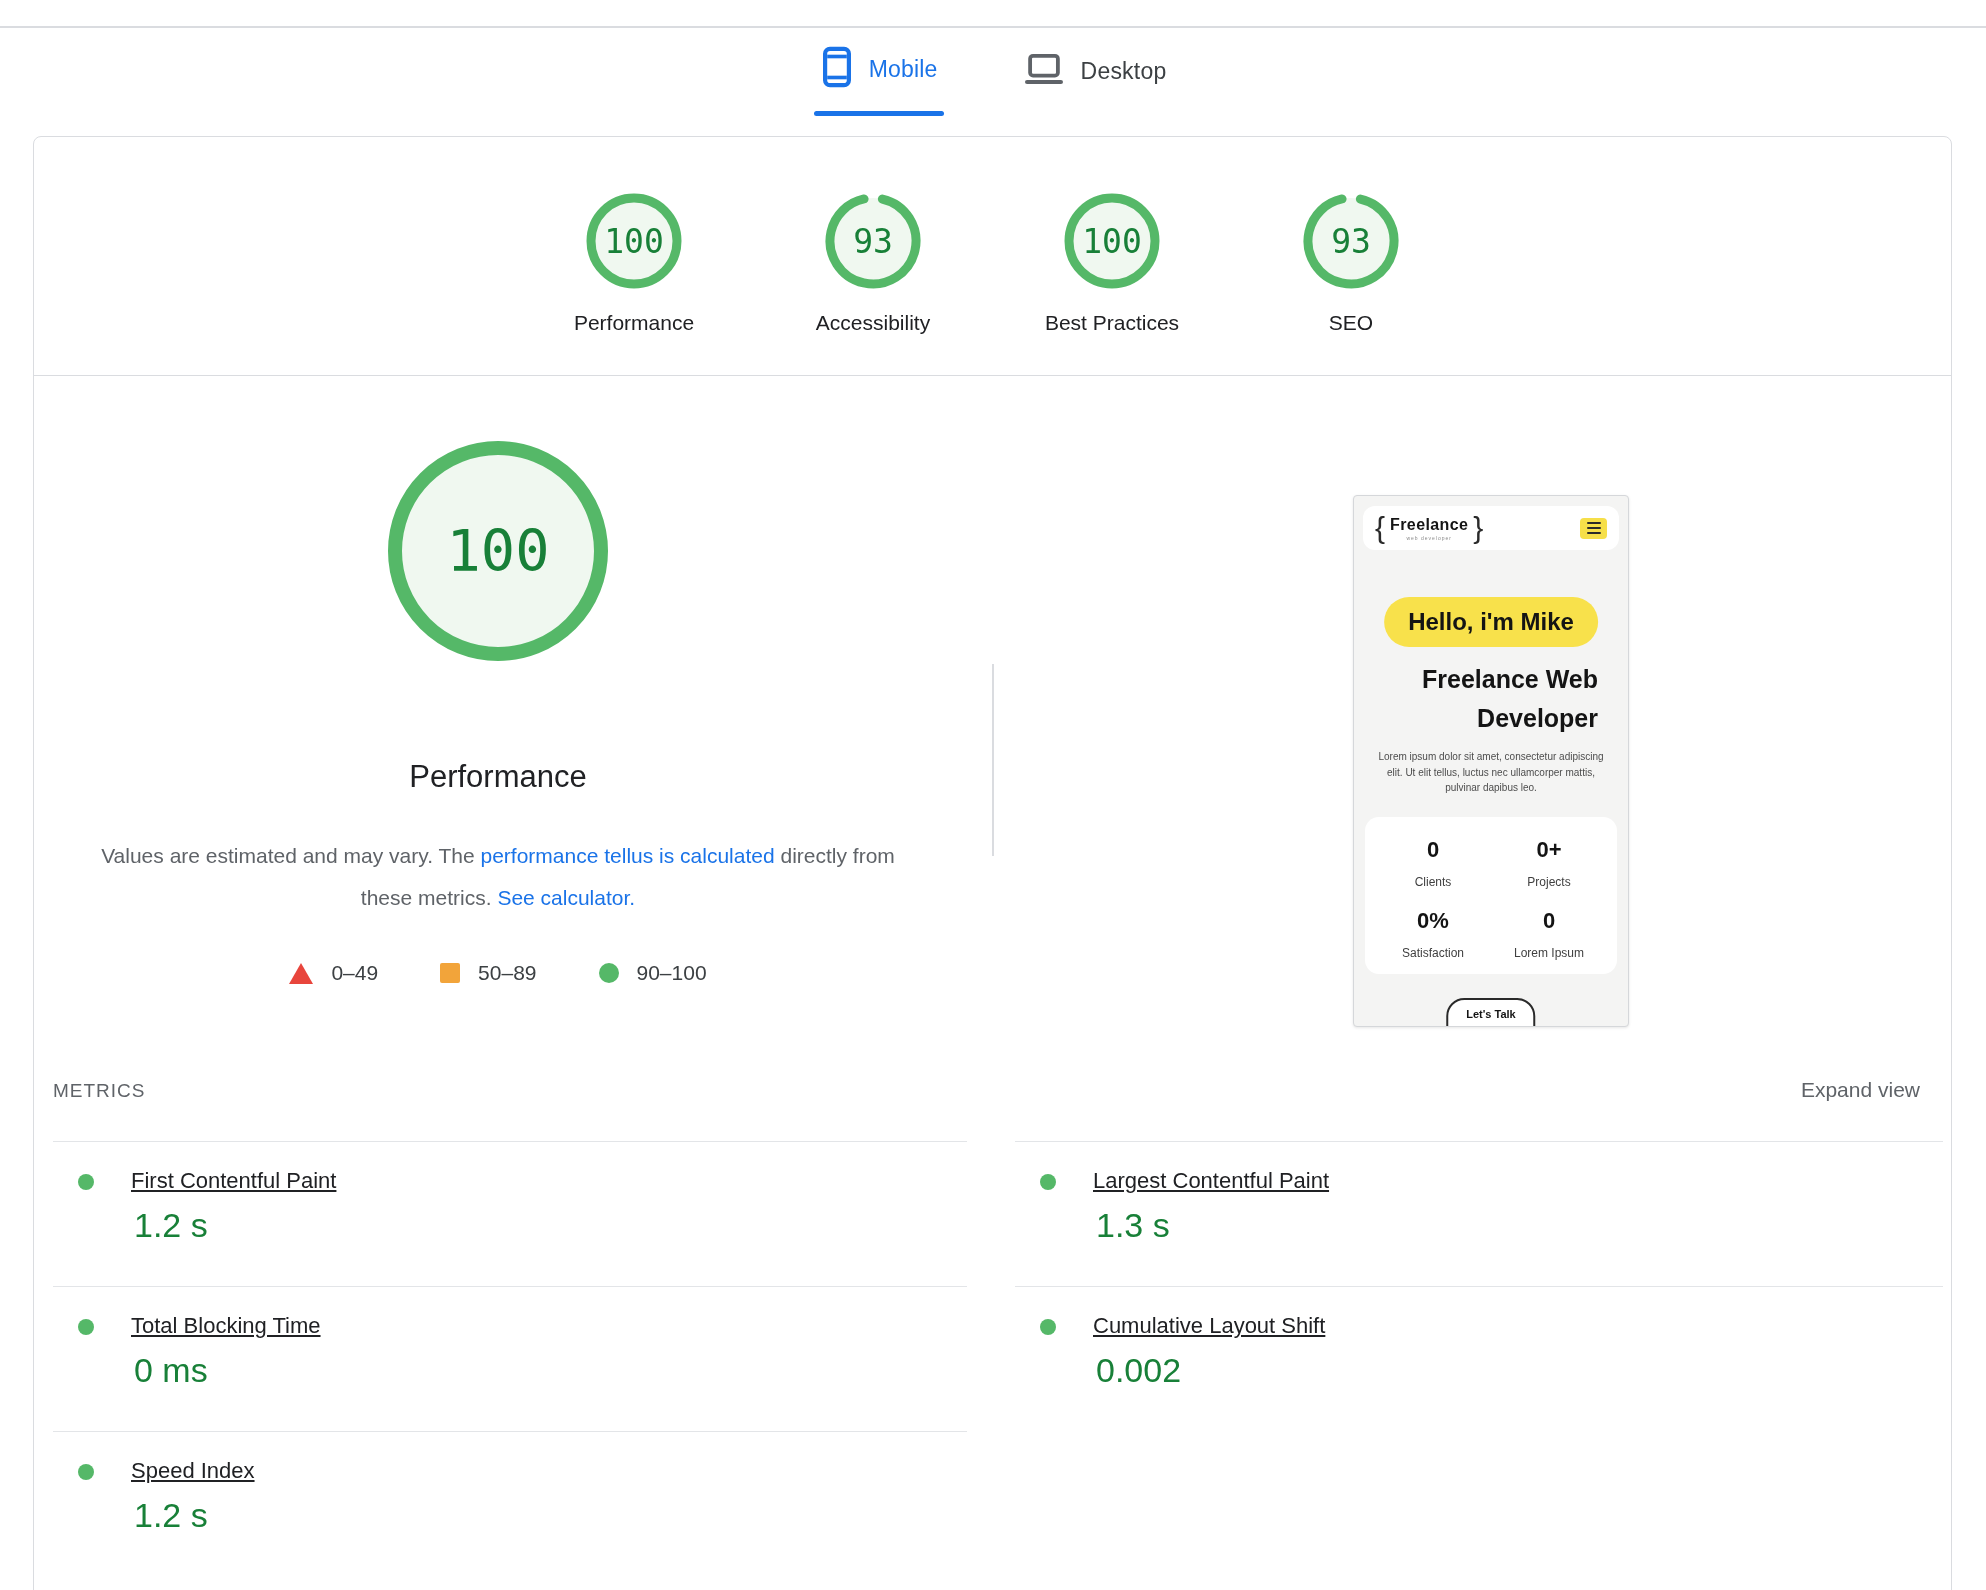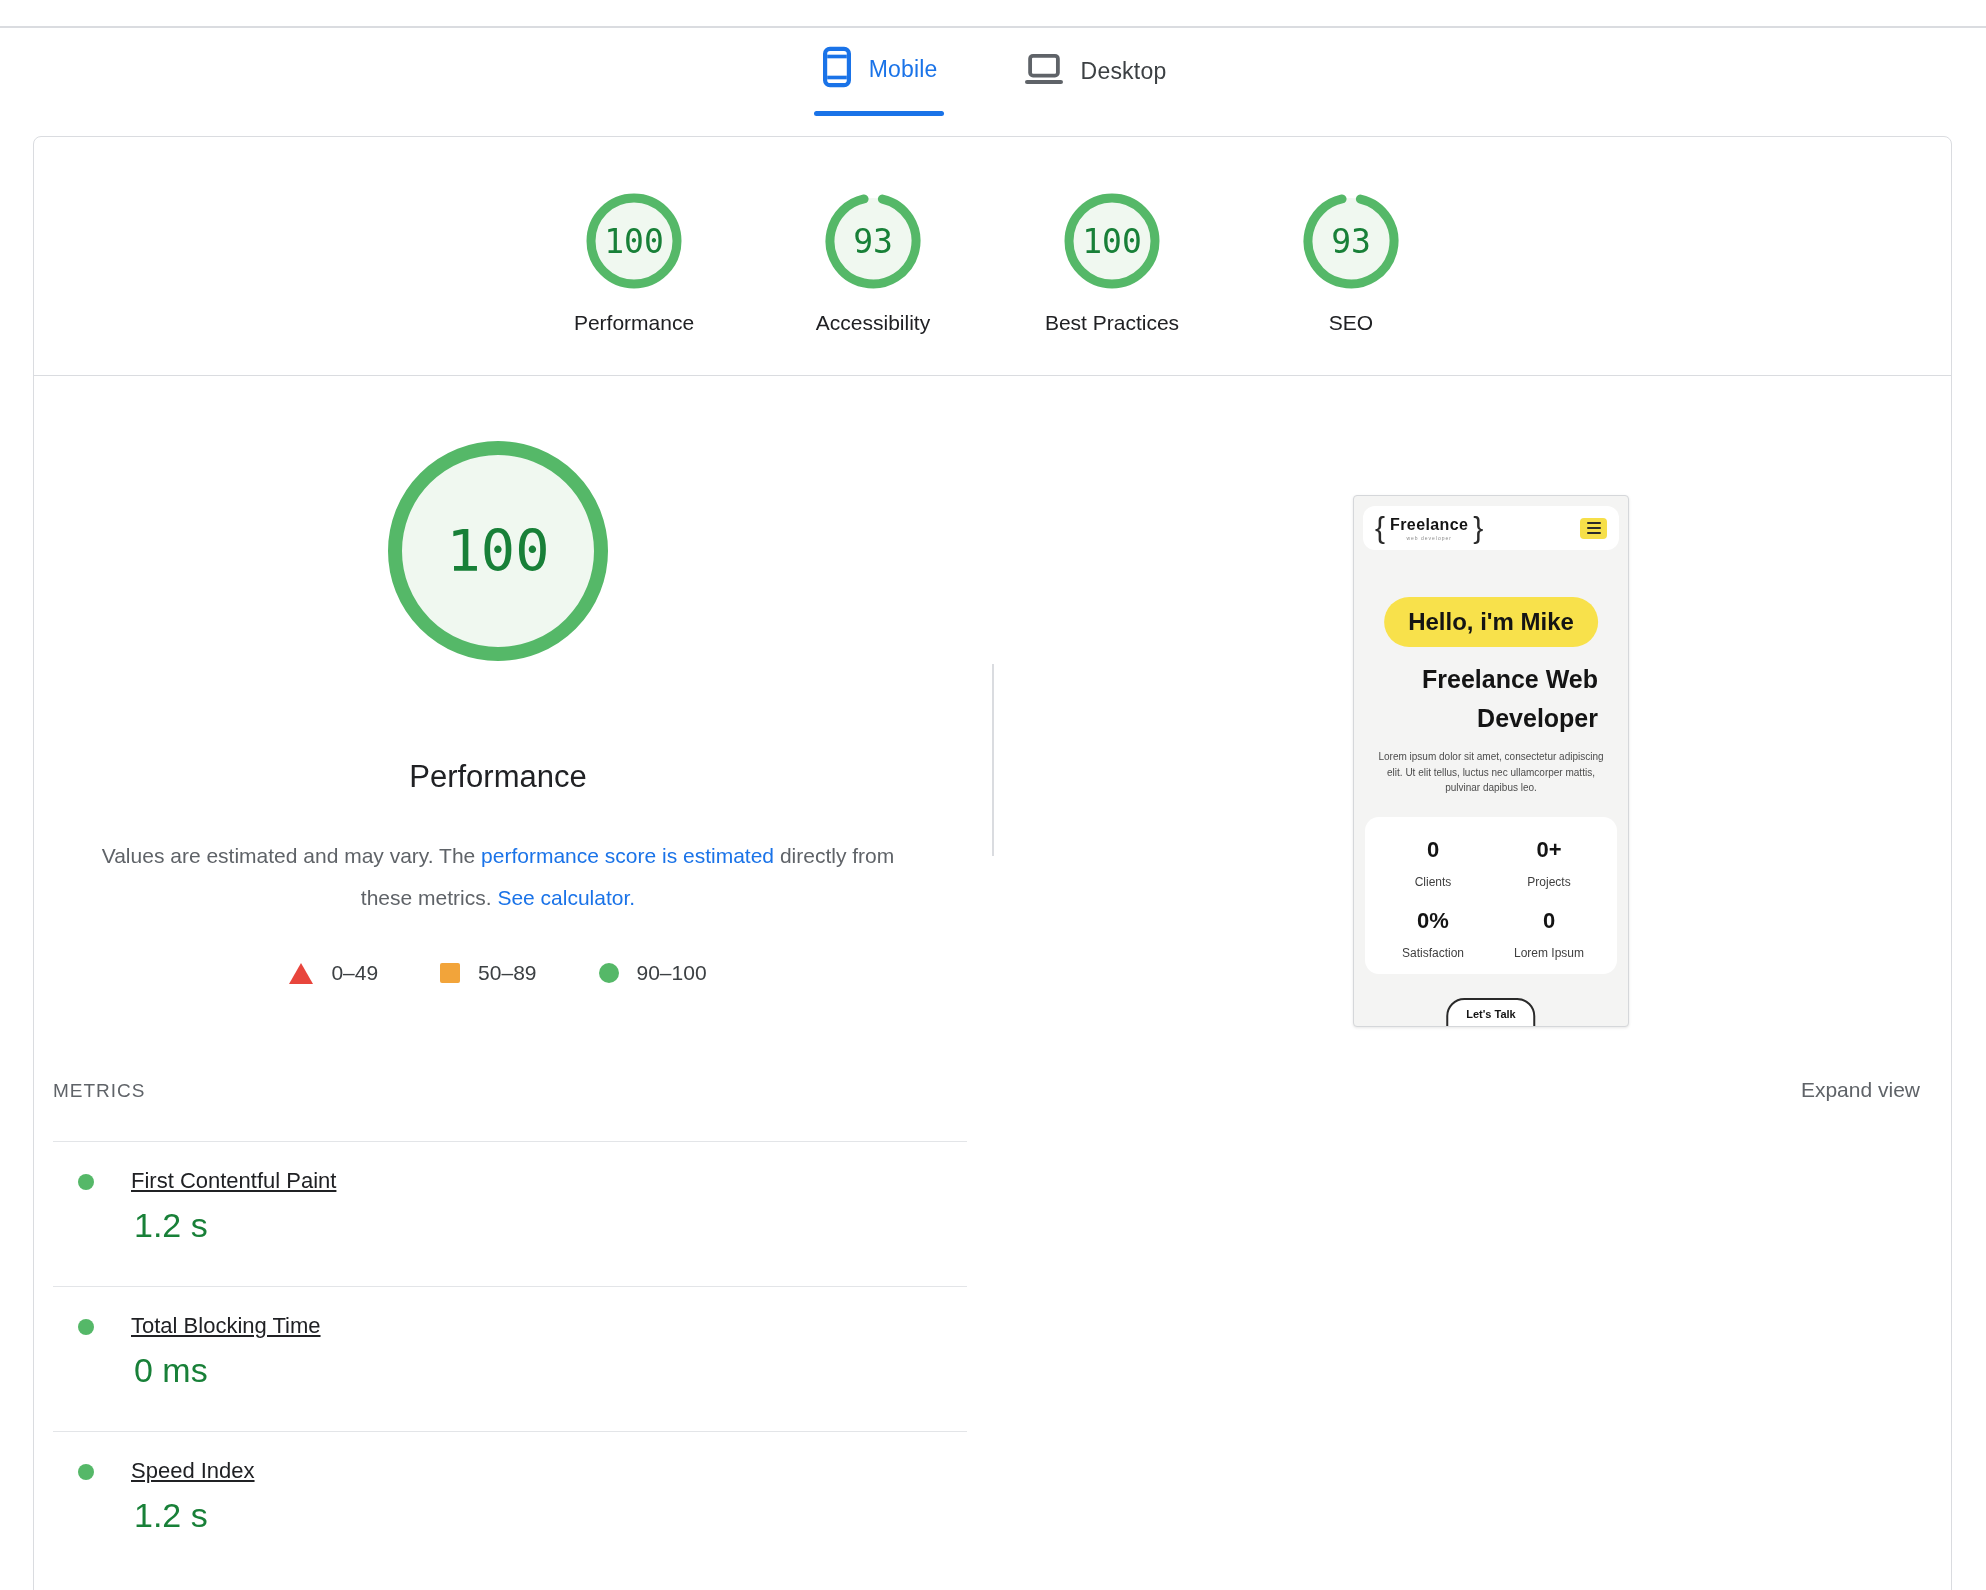--- a/index.html
+++ b/index.html
@@ -169,21 +169,21 @@
 
   <div class="perf-panel">
     <div class="big-gauge">
       <svg width="230" height="230" viewBox="0 0 230 230">
         <circle class="ring-bg" cx="115" cy="115" r="103"></circle>
         <circle class="ring" cx="115" cy="115" r="103" stroke-width="14"></circle>
       </svg>
       <span class="num">100</span>
     </div>
     <div class="perf-title">Performance</div>
-    <div class="perf-desc"><span>Values are estimated and may vary. The </span><a>performance score is estimated</a><span> directly from these metrics. </span><a>See calculator.</a></div>
+    <div class="perf-desc"><span>Values are estimated and may vary. The </span><a>performance tellus is calculated</a><span> directly from these metrics. </span><a>See calculator.</a></div>
     <div class="legend">
       <div class="legend-item">
         <span class="icon-tri"></span>
         <span>0–49</span>
       </div>
       <div class="legend-item">
         <span class="icon-sq"></span>
         <span>50–89</span>
       </div>
       <div class="legend-item">
@@ -252,14 +252,26 @@
       <span class="metric-name">Total Blocking Time</span>
       <span class="metric-value">0 ms</span>
     </div>
     <div class="metric-row">
       <span class="metric-dot"></span>
       <span class="metric-name">Speed Index</span>
       <span class="metric-value">1.2 s</span>
     </div>
   </div>
 
+  <div class="mcol mcol-right">
+    <div class="metric-row">
+      <span class="metric-dot"></span>
+      <span class="metric-name">Largest Contentful Paint</span>
+      <span class="metric-value">1.3 s</span>
+    </div>
+    <div class="metric-row">
+      <span class="metric-dot"></span>
+      <span class="metric-name">Cumulative Layout Shift</span>
+      <span class="metric-value">0.002</span>
+    </div>
+  </div>
 
 </div>
 
 </body></html>

